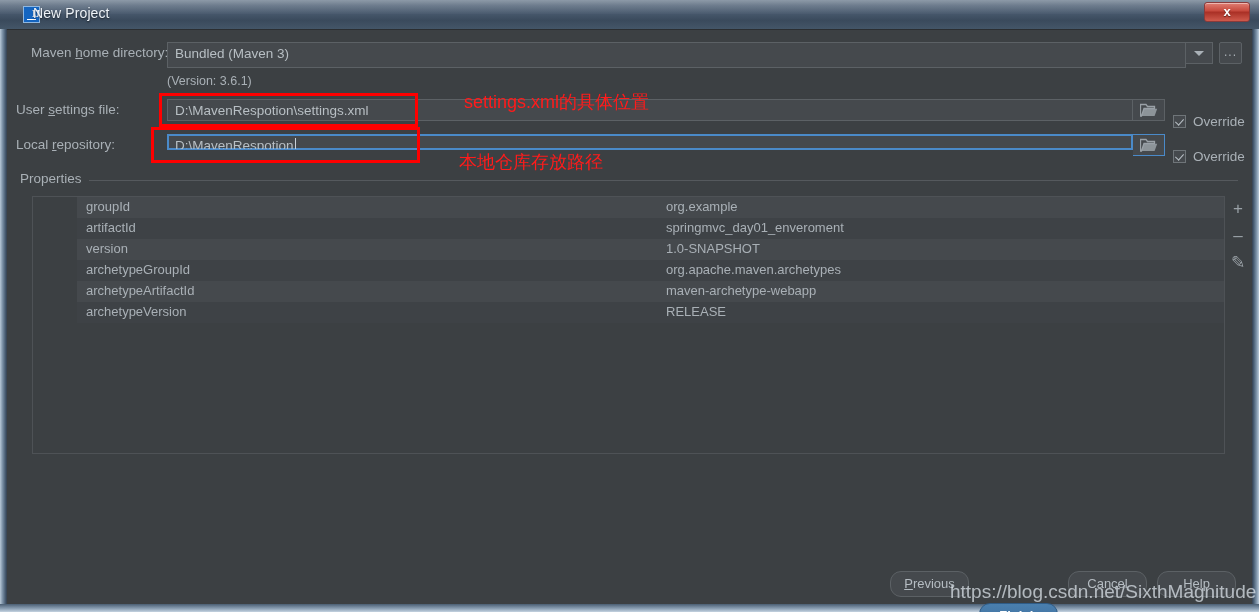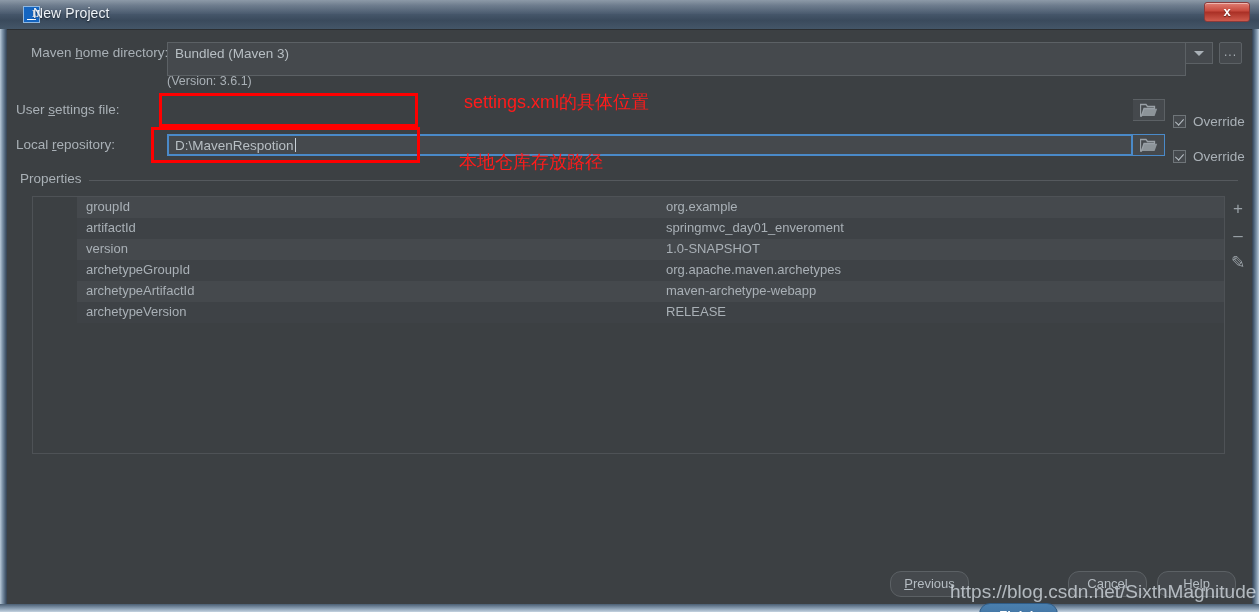--- a/index.html
+++ b/index.html
@@ -374,47 +374,48 @@
     <div id="window-title">New Project</div>
     <div id="close-button">
       <div id="close-icon">x</div>
     </div>
   </div>
 
   <div id="dialog-body">
 
     <div class="field-label" style="left:24px; top:15px;">Maven <u>h</u>ome directory:</div>
 
-    <div class="text-field" id="maven-home-field" style="left:160px; top:12px; width:1019px; height:34px;">Bundled (Maven 3)</div>
+    <div class="text-field" id="maven-home-field" style="left:160px; top:12px; width:1019px; height:26px;">Bundled (Maven 3)</div>
 
     <div class="combo-arrow-btn" style="left:1179px; top:12px; width:27px; height:22px;">
       <span class="tri"></span>
     </div>
 
     <div class="small-btn" style="left:1212px; top:12px; width:23px; height:22px;">...</div>
 
     <div class="field-label" style="left:160px; top:44px; font-size:12.5px;">(Version: 3.6.1)</div>
 
     <div class="field-label" style="left:9px; top:72px;">User <u>s</u>ettings file:</div>
 
+    <div class="text-field" style="left:160px; top:69px; width:966px; height:22px;">D:\MavenRespotion\settings.xml</div>
 
     <div class="browse-btn" style="left:1126px; top:69px; width:32px; height:22px;">
       <svg class="folder-icon" viewBox="0 0 18 14">
         <path d="M0.5 13 L0.5 1.5 L6 1.5 L7.5 3.5 L14.5 3.5 L14.5 5.5 L4 5.5 L1.5 13 Z" fill="none" stroke="#9aa1a7" stroke-width="1.3"></path>
         <path d="M4 5.8 L17.2 5.8 L14.6 13 L1.4 13 Z" fill="#9aa1a7" opacity="0.85"></path>
       </svg>
     </div>
 
     <div class="checkbox-row" style="left:1166px; top:72px;">
       <span class="checkbox-box"></span><span>Override</span>
     </div>
 
     <div class="field-label" style="left:9px; top:107px;">Local <u>r</u>epository:</div>
 
-    <div class="text-field focused" style="left:160px; top:104px; width:966px; height:22px;"><span>D:\MavenRespotion</span><span class="caret"></span></div>
+    <div class="text-field focused" style="left:160px; top:104px; width:966px; height:16px;"><span>D:\MavenRespotion</span><span class="caret"></span></div>
 
     <div class="browse-btn focused-field" style="left:1126px; top:104px; width:32px; height:22px;">
       <svg class="folder-icon" viewBox="0 0 18 14">
         <path d="M0.5 13 L0.5 1.5 L6 1.5 L7.5 3.5 L14.5 3.5 L14.5 5.5 L4 5.5 L1.5 13 Z" fill="none" stroke="#9aa1a7" stroke-width="1.3"></path>
         <path d="M4 5.8 L17.2 5.8 L14.6 13 L1.4 13 Z" fill="#9aa1a7" opacity="0.85"></path>
       </svg>
     </div>
 
     <div class="checkbox-row" style="left:1166px; top:107px;">
       <span class="checkbox-box"></span><span>Override</span>

